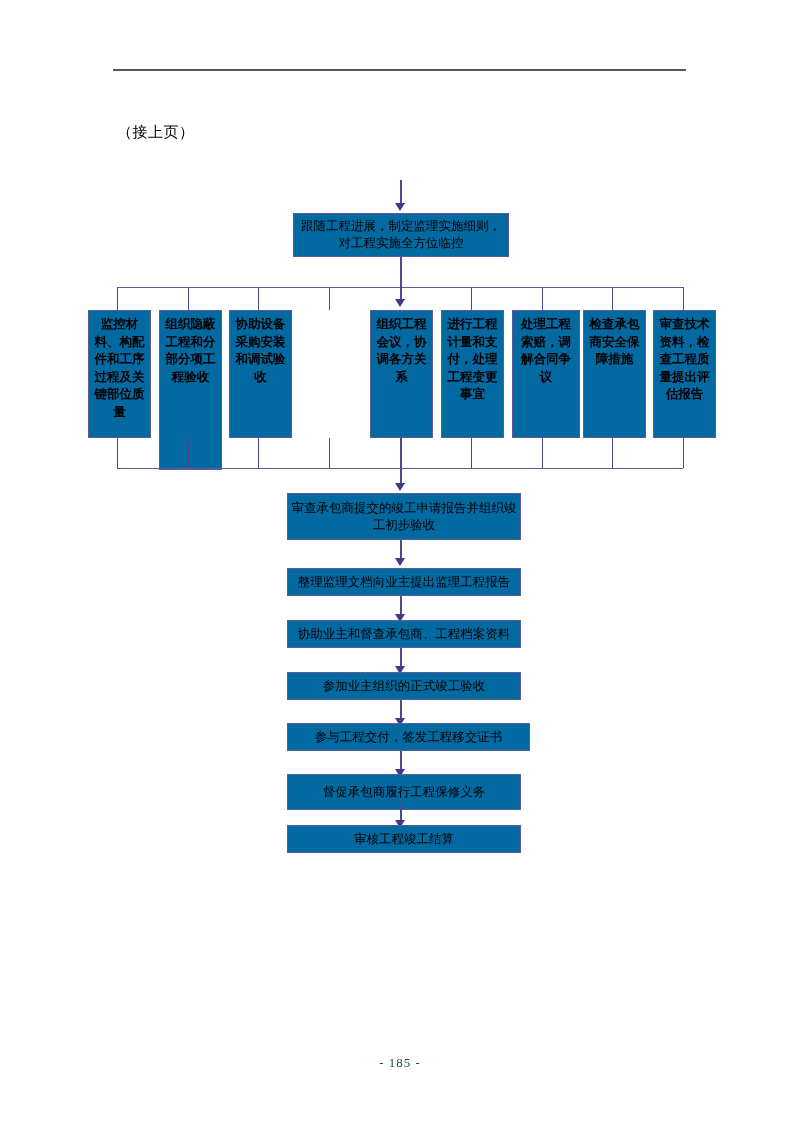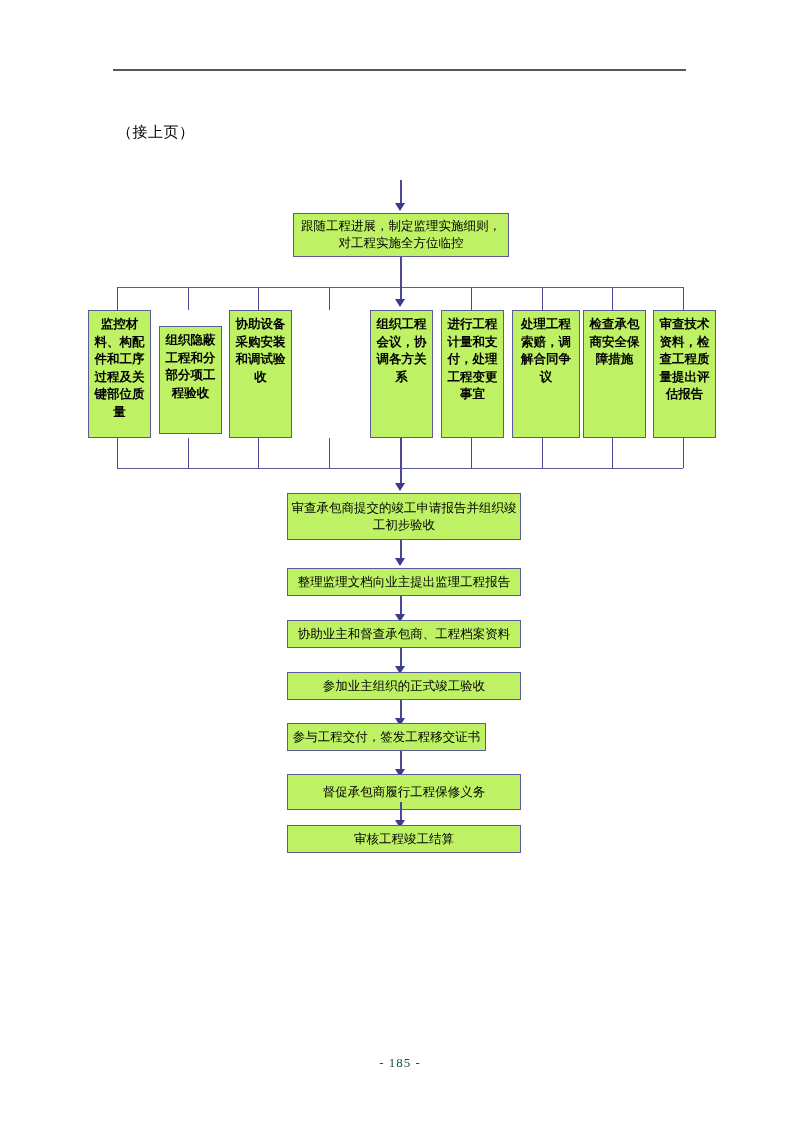--- a/index.html
+++ b/index.html
@@ -38,21 +38,21 @@
     line-height: 20px;
     letter-spacing: 0.5px;
     white-space: nowrap;
   }
 
   
   .fbox {
     position: absolute;
     box-sizing: border-box;
     border: 1px solid #5b5b99;
-    background: #bef264;
+    background: #0369a1;
     display: flex;
     align-items: center;
     justify-content: center;
     text-align: center;
     font-size: 12.5px;
     line-height: 17px;
     color: #000000;
     padding: 2px 3px;
   }
   .fbox.wide  { font-size: 12.5px; line-height: 17px; }
@@ -125,21 +125,21 @@
   <div class="vline thick" style="left:400px; top:287px; height:14px;"></div>
   <div class="arrowhead" style="left:395px; top:299px;"></div>
   <div class="vline" style="left:471px; top:287px; height:23px;"></div>
   <div class="vline" style="left:542px; top:287px; height:23px;"></div>
   <div class="vline" style="left:612px; top:287px; height:23px;"></div>
   <div class="vline" style="left:683px; top:287px; height:23px;"></div>
 
   <div class="fbox tall" style="left:88px; top:310px; width:63px; height:128px;">
     <span class="txt">监控材料、构配件和工序过程及关键部位质量</span>
   </div>
-  <div class="fbox tall" style="left:159px; top:326px; width:63px; height:108px;">
+  <div class="fbox tall" style="left:159px; top:310px; width:63px; height:160px;">
     <span class="txt">组织隐蔽工程和分部分项工程验收</span>
   </div>
   <div class="fbox tall" style="left:229px; top:310px; width:63px; height:128px;">
     <span class="txt">协助设备采购安装和调试验收</span>
   </div>
   <div class="fbox tall" style="left:370px; top:310px; width:63px; height:128px;">
     <span class="txt">组织工程会议，协调各方关系</span>
   </div>
   <div class="fbox tall" style="left:441px; top:310px; width:63px; height:128px;">
     <span class="txt">进行工程计量和支付，处理工程变更事宜</span>
@@ -189,21 +189,21 @@
   <div class="vline thick" style="left:400px; top:648px; height:22px;"></div>
   <div class="arrowhead" style="left:395px; top:666px;"></div>
 
   <div class="fbox wide" style="left:287px; top:672px; width:234px; height:28px;">
     <span class="txt">参加业主组织的正式竣工验收</span>
   </div>
 
   <div class="vline thick" style="left:400px; top:700px; height:22px;"></div>
   <div class="arrowhead" style="left:395px; top:718px;"></div>
 
-  <div class="fbox wide" style="left:287px; top:723px; width:199px; height:28px;">
+  <div class="fbox wide" style="left:287px; top:723px; width:243px; height:28px;">
     <span class="txt">参与工程交付，签发工程移交证书</span>
   </div>
 
   <div class="vline thick" style="left:400px; top:751px; height:22px;"></div>
   <div class="arrowhead" style="left:395px; top:769px;"></div>
 
   <div class="fbox wide" style="left:287px; top:774px; width:234px; height:36px;">
     <span class="txt">督促承包商履行工程保修义务</span>
   </div>
 

